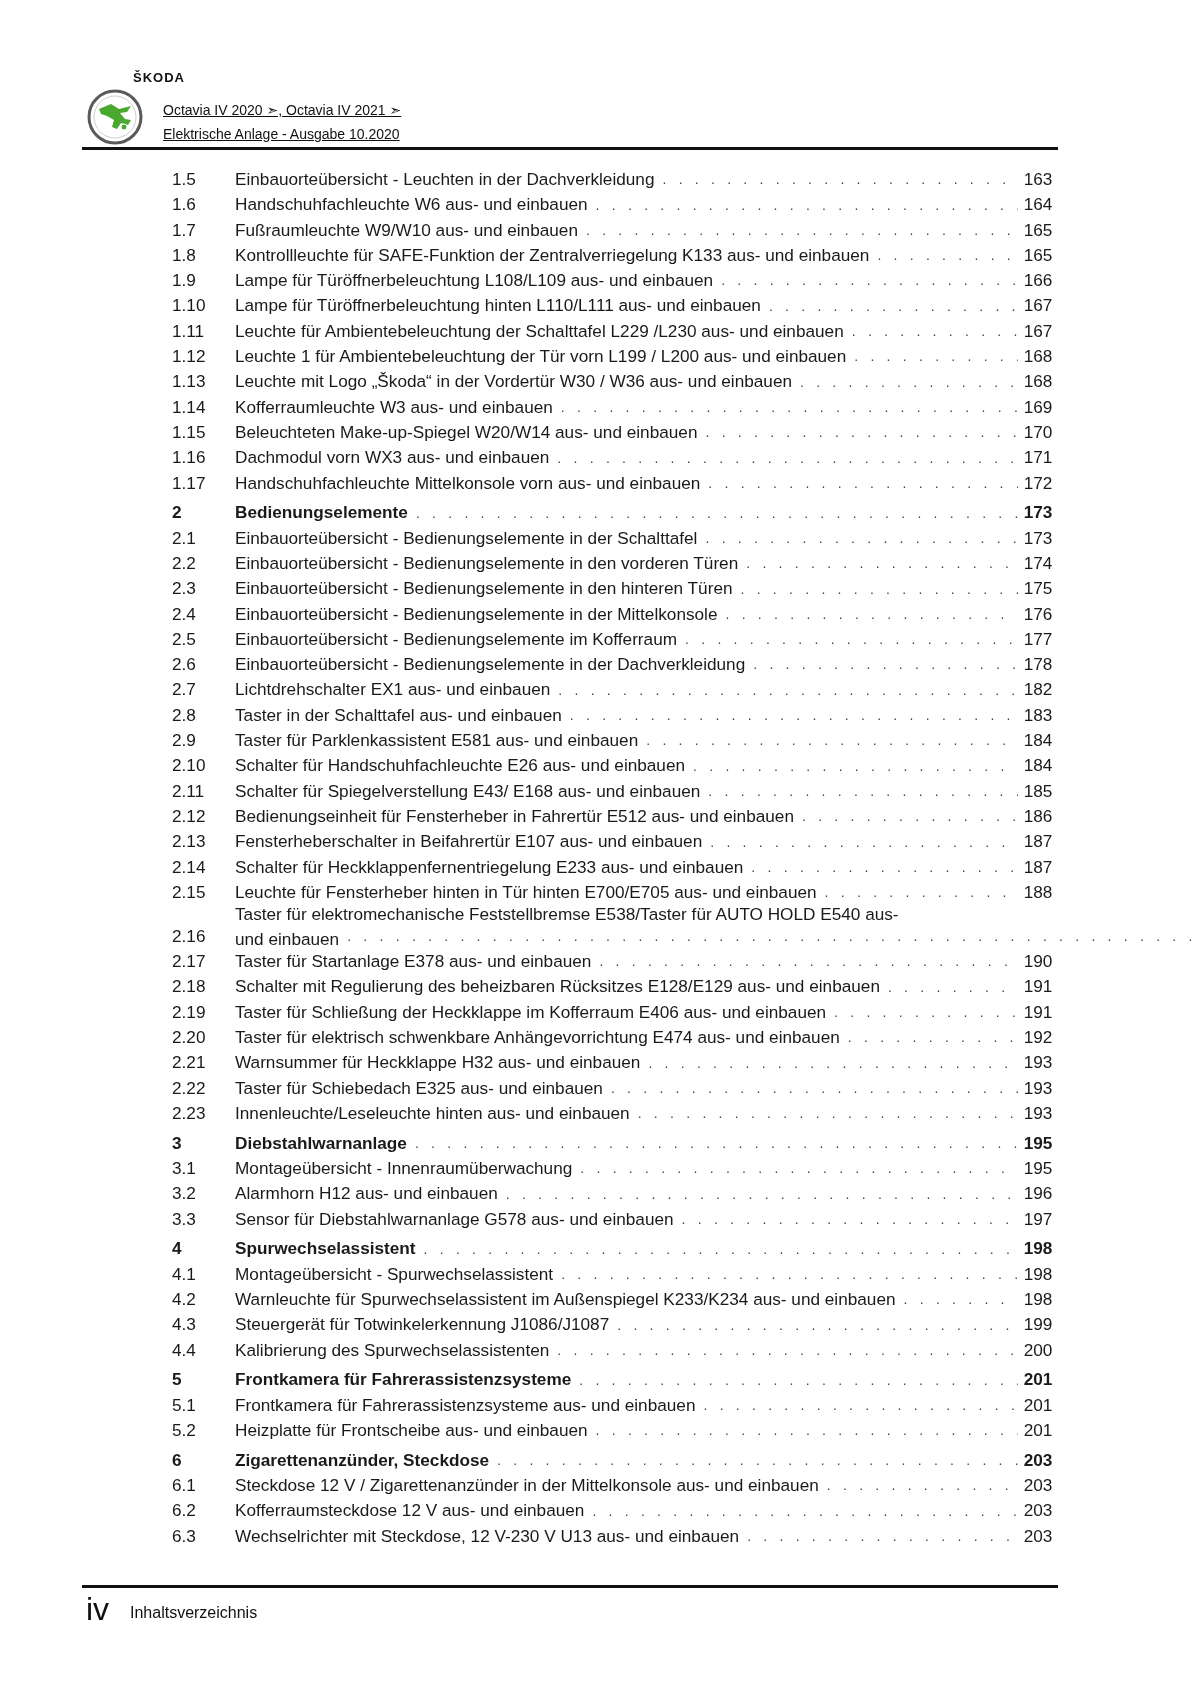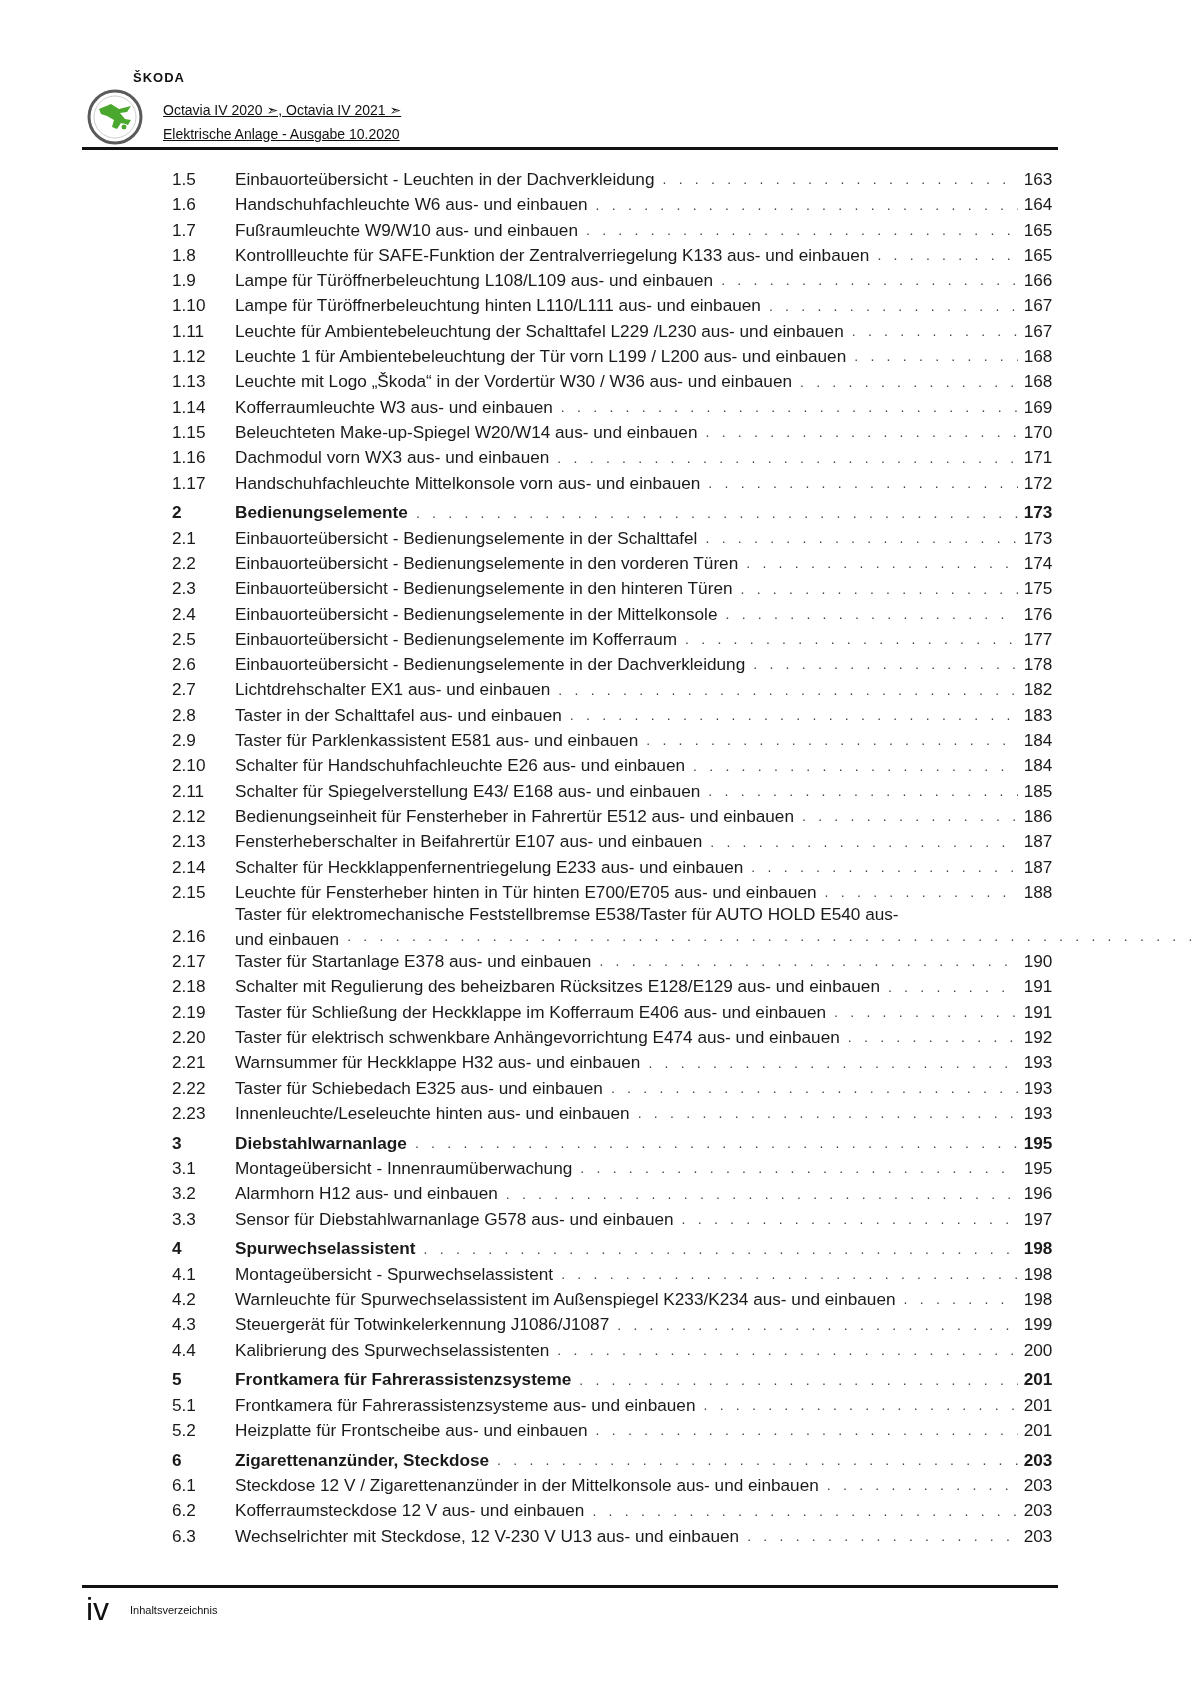--- a/index.html
+++ b/index.html
@@ -21,21 +21,21 @@
     .title-text { flex: 0 0 auto; padding-right: 8px; }
     .dots { flex: 1 1 auto; overflow: hidden; color: #444; letter-spacing: 4.2px; font-weight: normal;
             font-size: 14px; line-height: 25px; }
     .dots::before { content: ". . . . . . . . . . . . . . . . . . . . . . . . . . . . . . . . . . . . . . . . . . . . . . . . . . . . . . . . . . . . . . . . . . . . . . . . . . . . . . . . . . . . . . . . . . . . . . . . . . . . . ."; }
     .page { flex: 0 0 40px; text-align: center; }
     .multi .title-block { flex: 1 1 auto; }
     .multi .line1 { line-height: 19px; }
     .multi .line2 { display: flex; align-items: flex-end; line-height: 19px; }
     .rule-bottom { position: absolute; left: 82px; top: 1585px; width: 976px; height: 3px; background: #111; }
     .footer-page { position: absolute; left: 86px; top: 1594px; font-size: 32px; line-height: 30px; color: #111; }
-    .footer-label { position: absolute; left: 130px; top: 1604px; font-size: 11px; color: #111; }
+    .footer-label { position: absolute; left: 130px; top: 1604px; font-size: 16px; color: #111; }
   </style>
 </head>
 <body>
 
 <div class="logo">
   <div class="logo-word">ŠKODA</div>
   <svg class="logo-badge" viewBox="0 0 56 56">
     <circle cx="28" cy="28" r="26" fill="#ffffff" stroke="#5a5a5a" stroke-width="3"></circle>
     <circle cx="28" cy="28" r="21" fill="#ffffff" stroke="#cfcfcf" stroke-width="1"></circle>
     <path d="M12 20 L24 15 L32 20 L44 17 L40 23 L33 24 L38 30 L44 31 L41 36 L34 34 L30 40 L25 38 L27 31 L20 27 L14 25 Z" fill="#4ba82e"></path>

